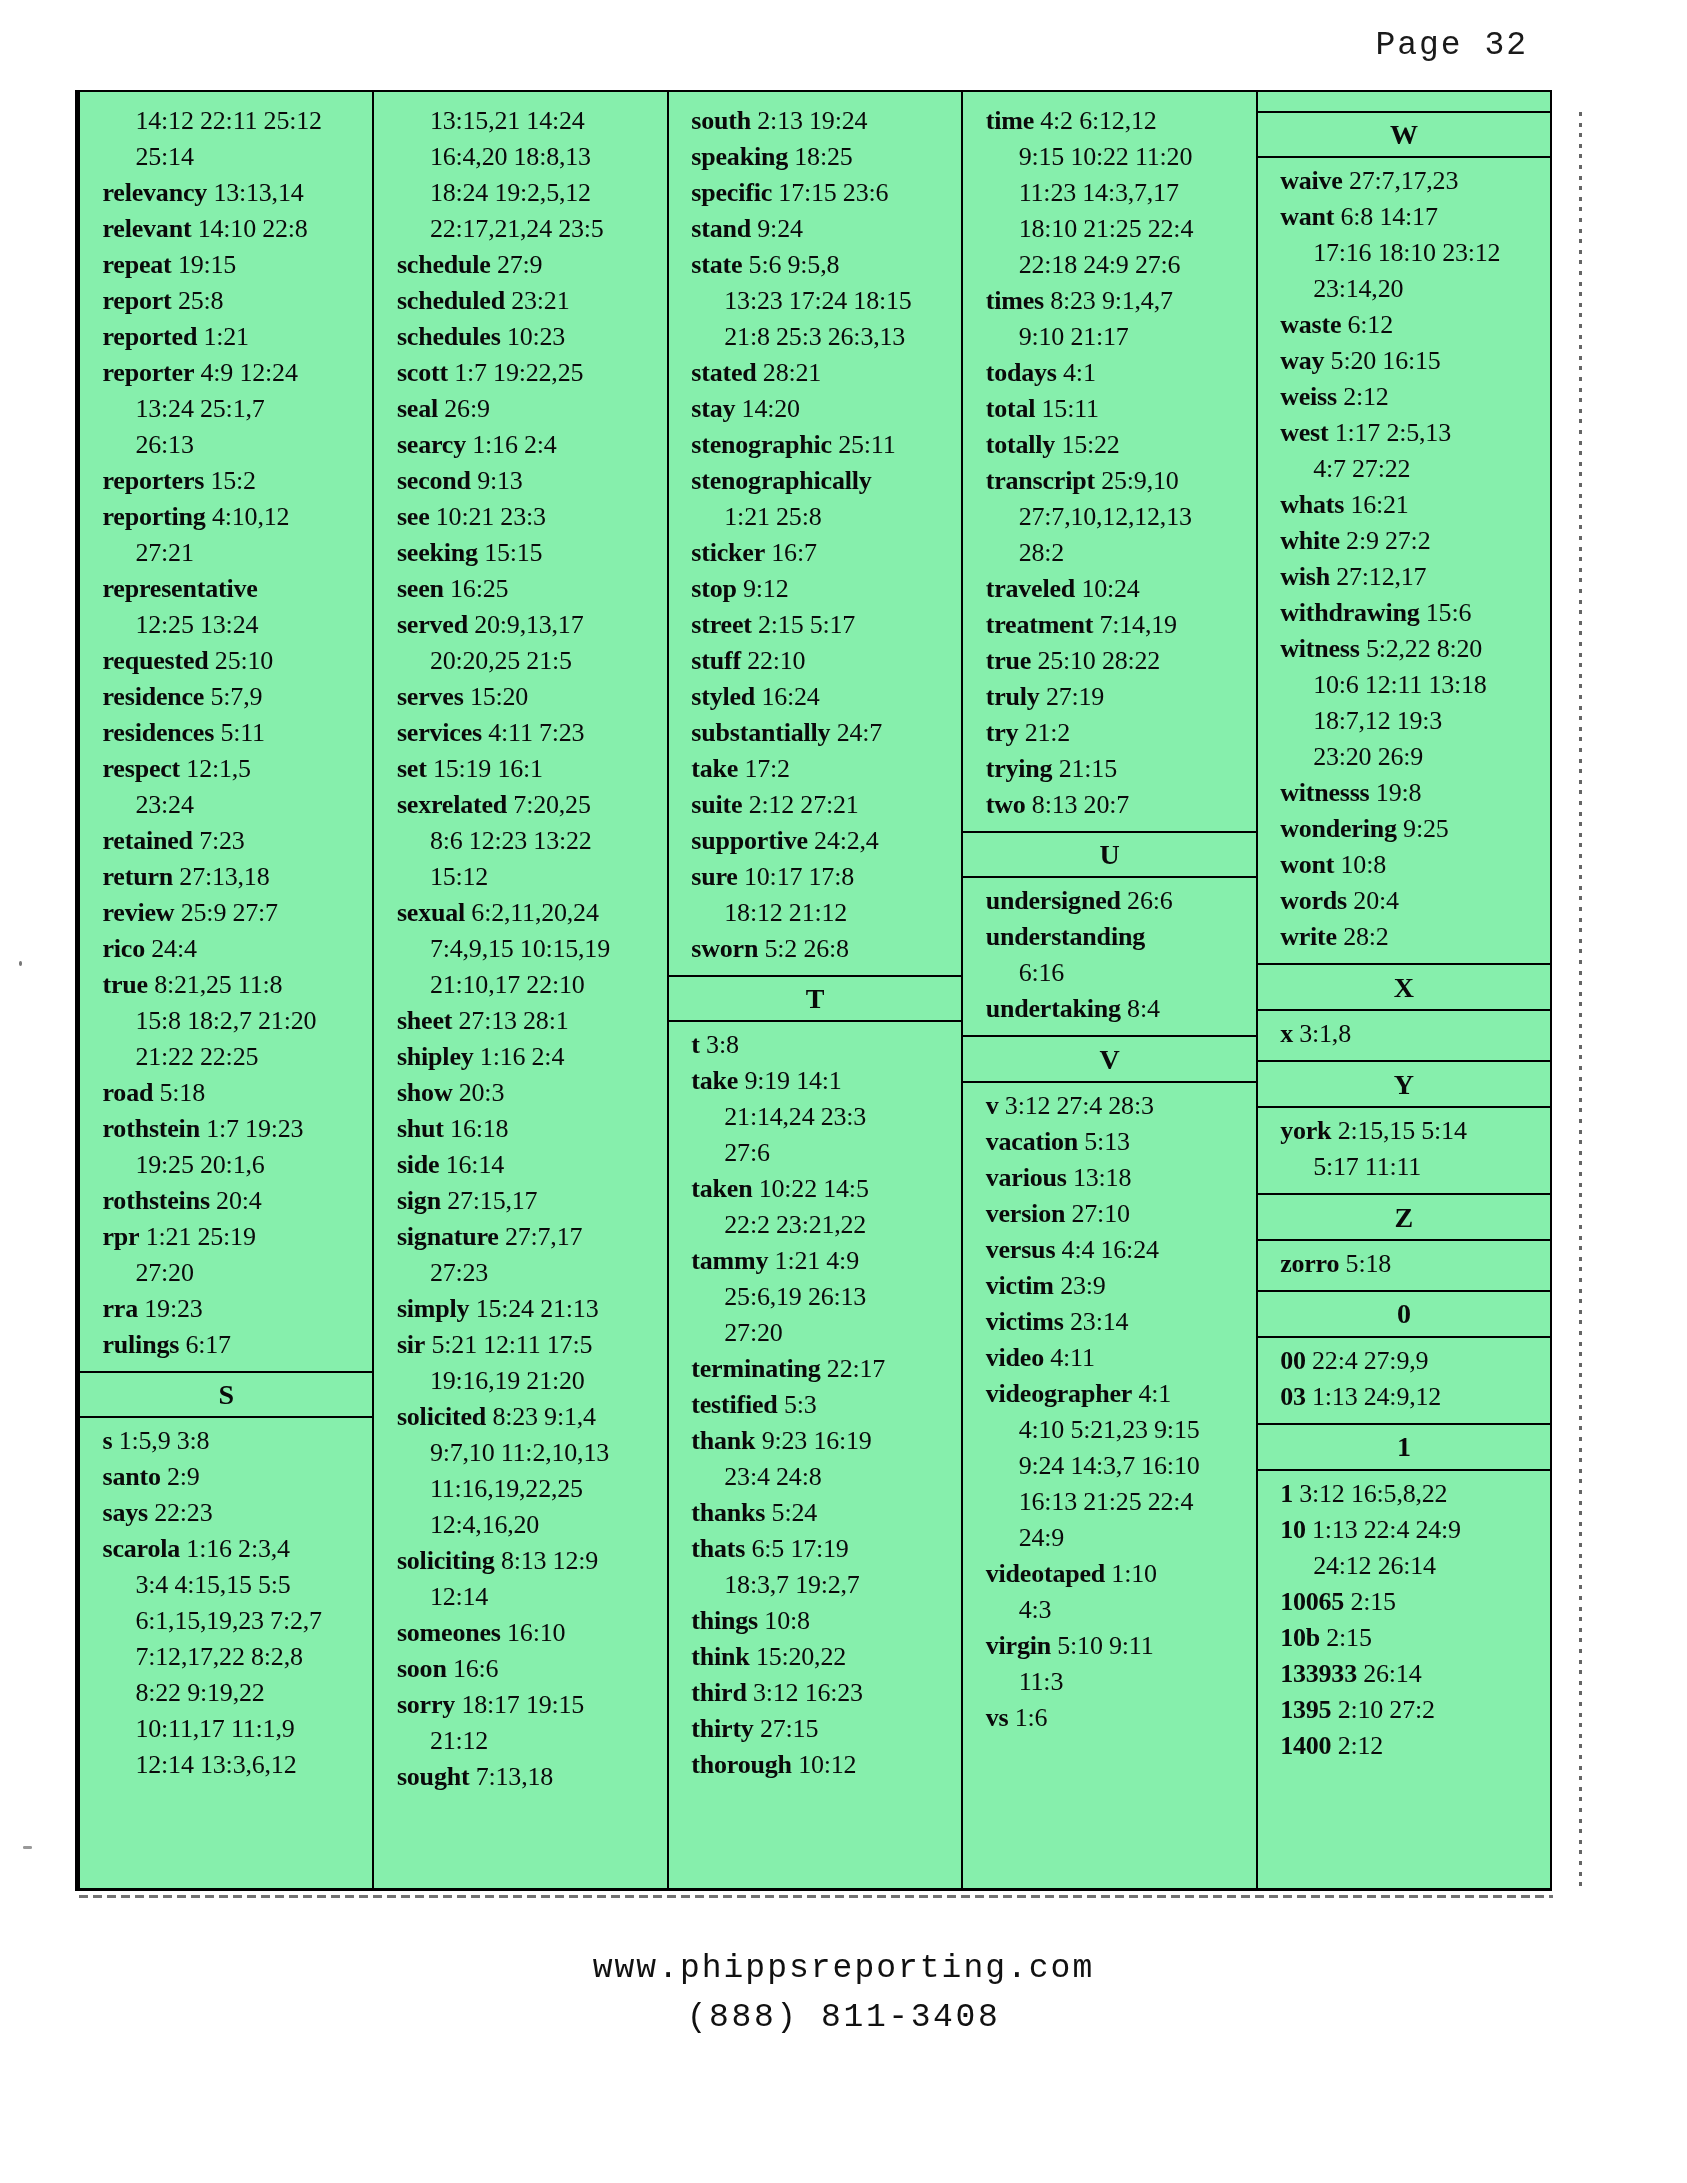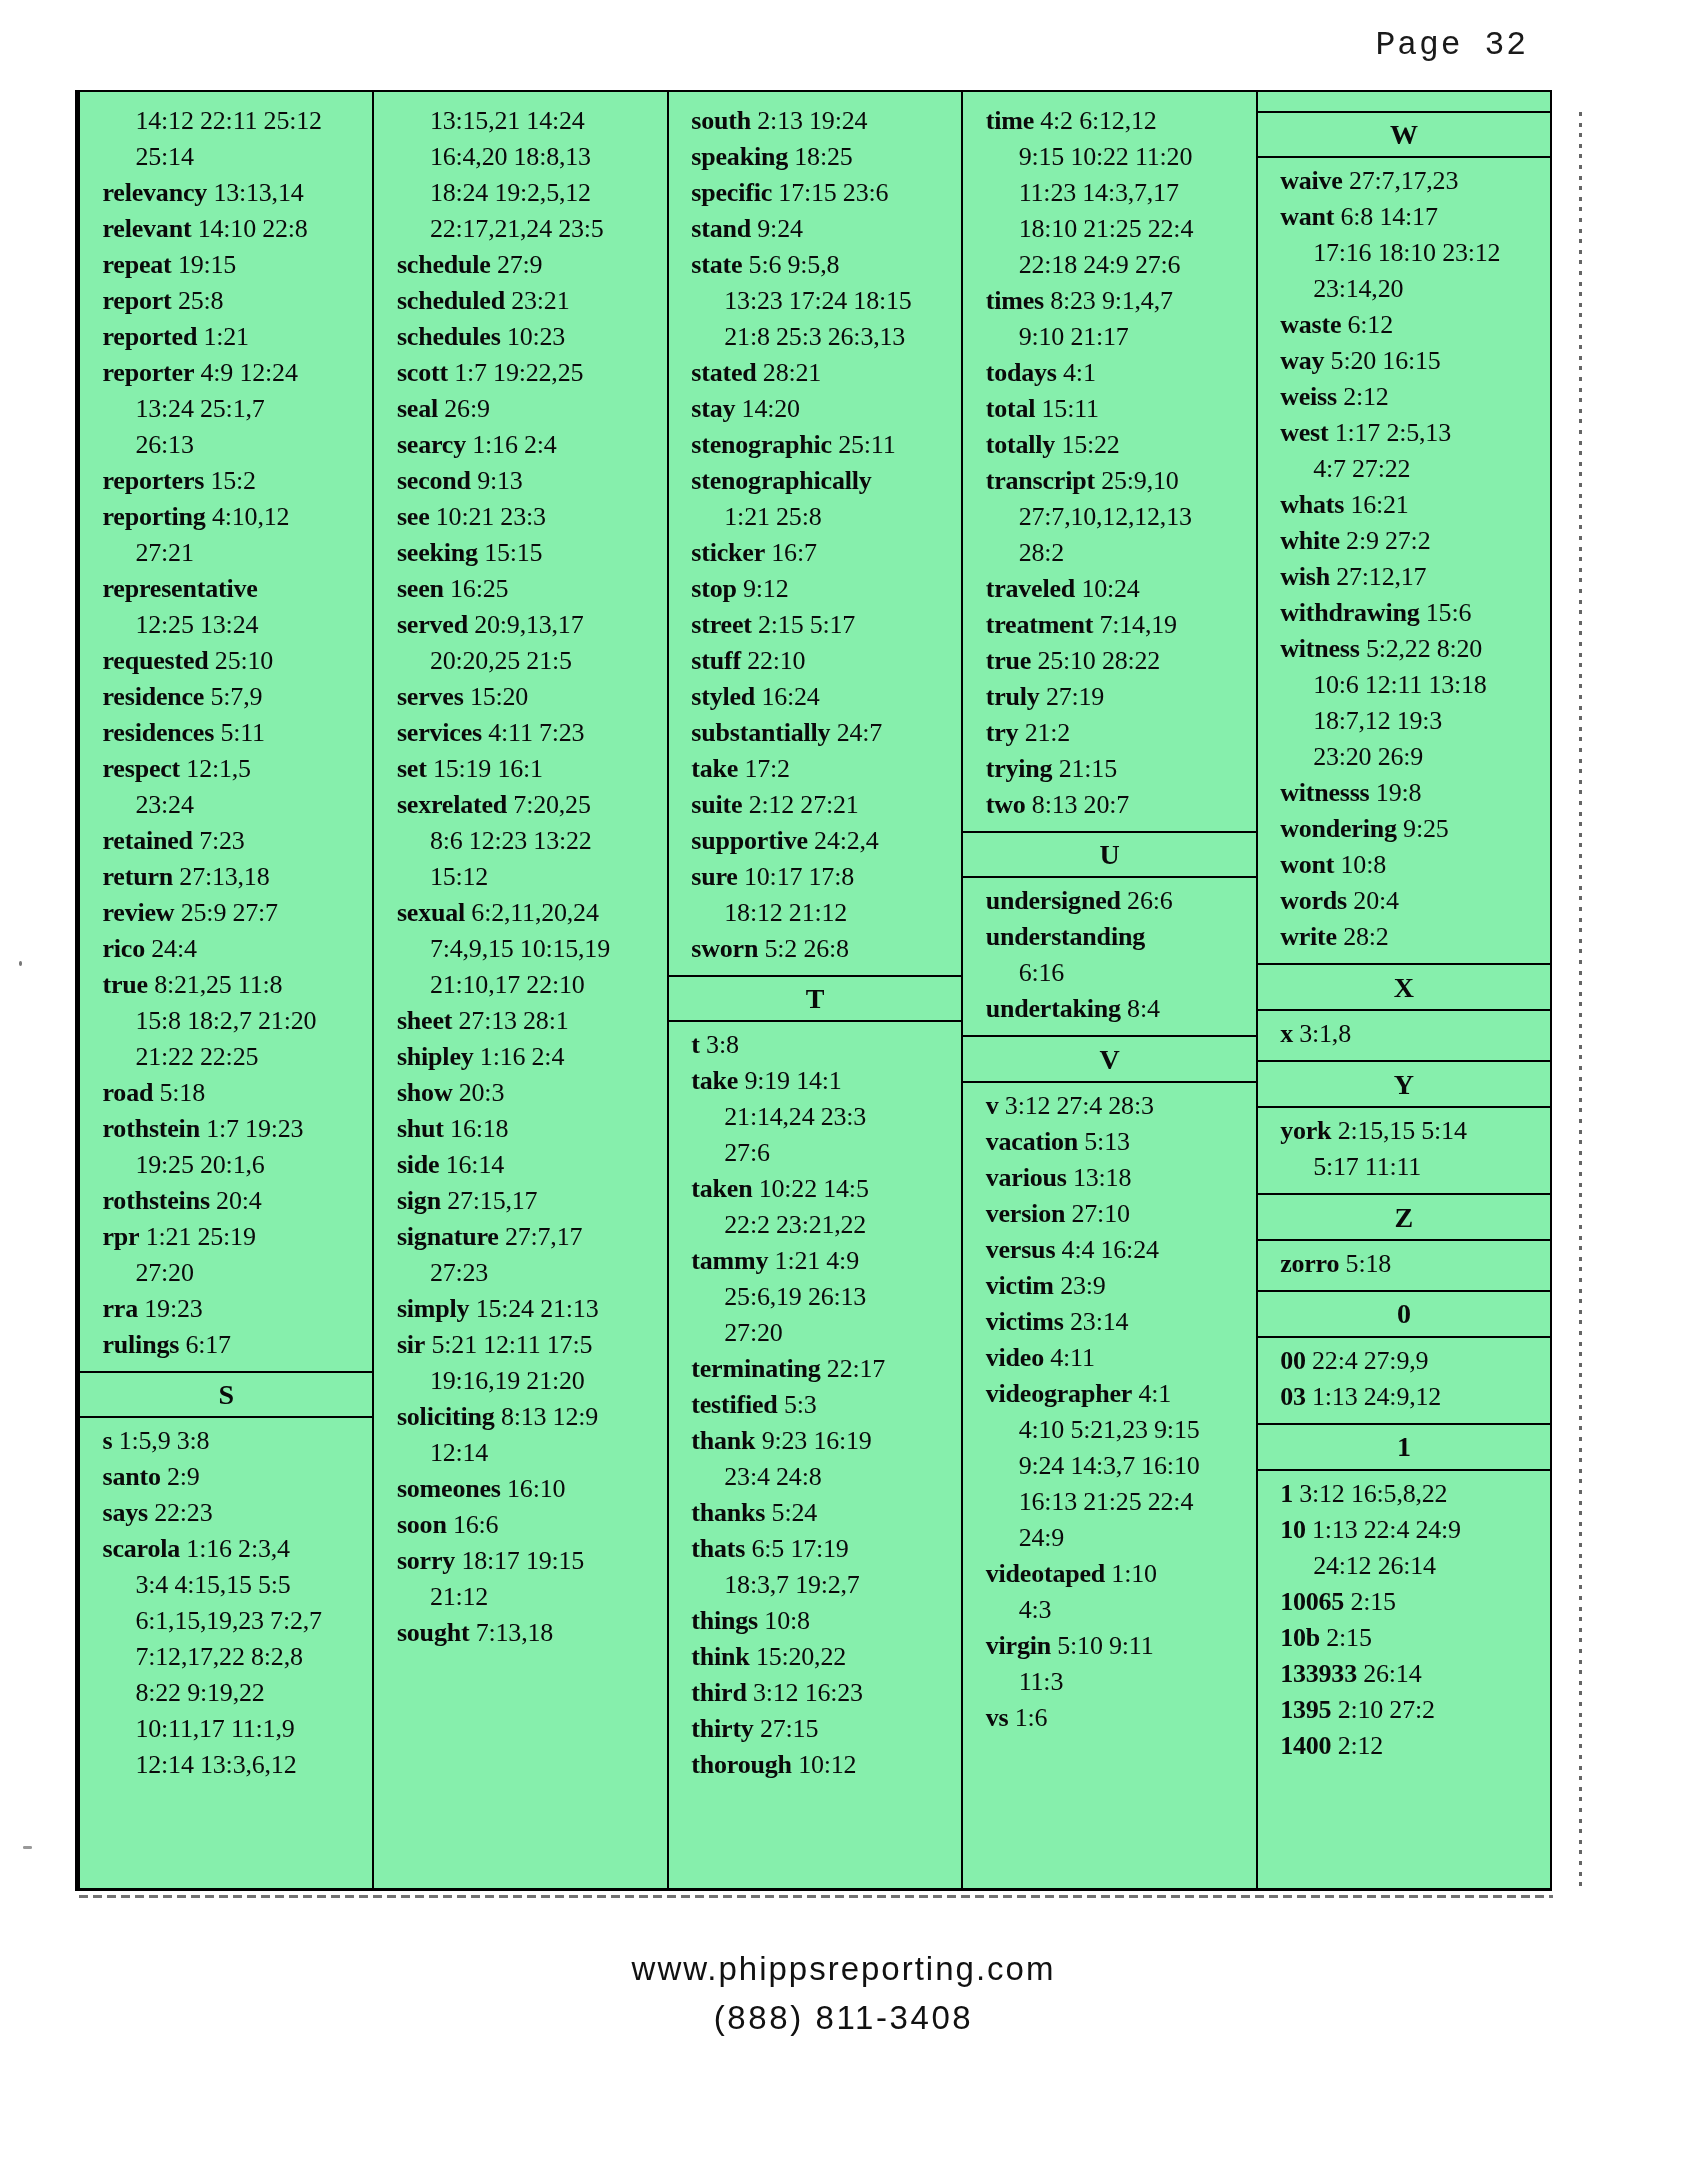--- a/index.html
+++ b/index.html
@@ -28,21 +28,21 @@
   .ln{white-space:nowrap;}
   .lc{padding-left:33px;}
   .w{font-weight:bold;}
   .hdr{
     margin:8px -5.3px 5.3px -22.5px;
     border-top:2px solid #000;border-bottom:2px solid #000;
     text-align:center;font-weight:bold;font-size:28px;line-height:41px;
     padding:1.3px 0;
   }
   .footer{position:absolute;left:0;width:100%;text-align:center;
-    font-family:Liberation Sans, sans-serif;color:#111;}
+    font-family:Liberation Mono, monospace;color:#111;}
   .footer-site{top:1950px;font-size:33px;letter-spacing:2px;}
   .footer-phone{top:1999px;font-size:33px;letter-spacing:2.6px;}
   .scan-strip-right{
     position:absolute;left:1579px;top:112px;width:2.6px;height:1780px;
     background:repeating-linear-gradient(180deg, rgba(50,50,50,.75) 0 4px, transparent 4px 10.6px);
   }
   .scan-strip-bottom{
     position:absolute;left:79px;top:1895px;width:1474px;height:3.3px;
     background:repeating-linear-gradient(90deg, rgba(55,55,55,.7) 0 8.6px, transparent 8.6px 14px);
   }
@@ -244,20 +244,26 @@
         <div class="ln lc">27:23</div>
       </div>
       <div class="entry">
         <div class="ln"><span class="w">simply</span> 15:24 21:13</div>
       </div>
       <div class="entry">
         <div class="ln"><span class="w">sir</span> 5:21 12:11 17:5</div>
         <div class="ln lc">19:16,19 21:20</div>
       </div>
       <div class="entry">
+        <div class="ln"><span class="w">solicited</span> 8:23 9:1,4</div>
+        <div class="ln lc">9:7,10 11:2,10,13</div>
+        <div class="ln lc">11:16,19,22,25</div>
+        <div class="ln lc">12:4,16,20</div>
+      </div>
+      <div class="entry">
         <div class="ln"><span class="w">soliciting</span> 8:13 12:9</div>
         <div class="ln lc">12:14</div>
       </div>
       <div class="entry">
         <div class="ln"><span class="w">someones</span> 16:10</div>
       </div>
       <div class="entry">
         <div class="ln"><span class="w">soon</span> 16:6</div>
       </div>
       <div class="entry">

